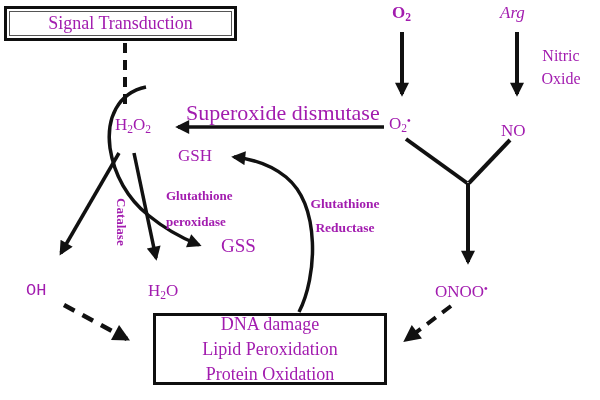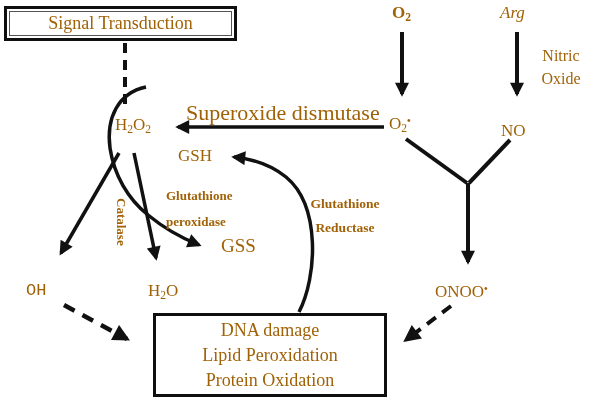--- a/index.html
+++ b/index.html
@@ -1,29 +1,29 @@
 <!DOCTYPE html>
 <html><head>
 <meta charset="utf-8">
 <style>
   html,body{margin:0;padding:0;background:#fff;}
   .canvas{
     position:relative;width:600px;height:400px;background:#ffffff;
-    font-family:"Liberation Serif","DejaVu Serif",serif;color:#a16207;
+    font-family:"Liberation Serif","DejaVu Serif",serif;color:#a21caf;
     overflow:hidden;
   }
   .canvas svg{position:absolute;left:0;top:0;z-index:1;}
   .lbl{position:absolute;z-index:2;white-space:nowrap;line-height:1.1;}
   sub{font-size:68%;vertical-align:-0.25em;line-height:0;}
   sup{font-size:62%;vertical-align:0.5em;line-height:0;font-weight:bold;}
   .box{position:absolute;z-index:2;box-sizing:border-box;background:#fff;}
   .signal-box{left:4px;top:6px;width:233px;height:35px;border:3px solid #0f0f0f;padding:2px;}
   .signal-inner{width:100%;height:100%;box-sizing:border-box;border:1px solid #555;
     display:flex;align-items:center;justify-content:center;font-size:18px;}
-  .dna-box{left:153px;top:313px;width:234px;height:84px;border:3px solid #0f0f0f;
+  .dna-box{left:153px;top:313px;width:234px;height:72px;border:3px solid #0f0f0f;
     display:flex;flex-direction:column;align-items:center;justify-content:center;
     font-size:18px;line-height:25px;text-align:center;}
   .mol{font-size:17px;}
   .enz-sm{font-size:13px;font-weight:bold;}
   .vert{writing-mode:vertical-rl;}
   .center{text-align:center;}
 </style>
 </head>
 <body>
 

